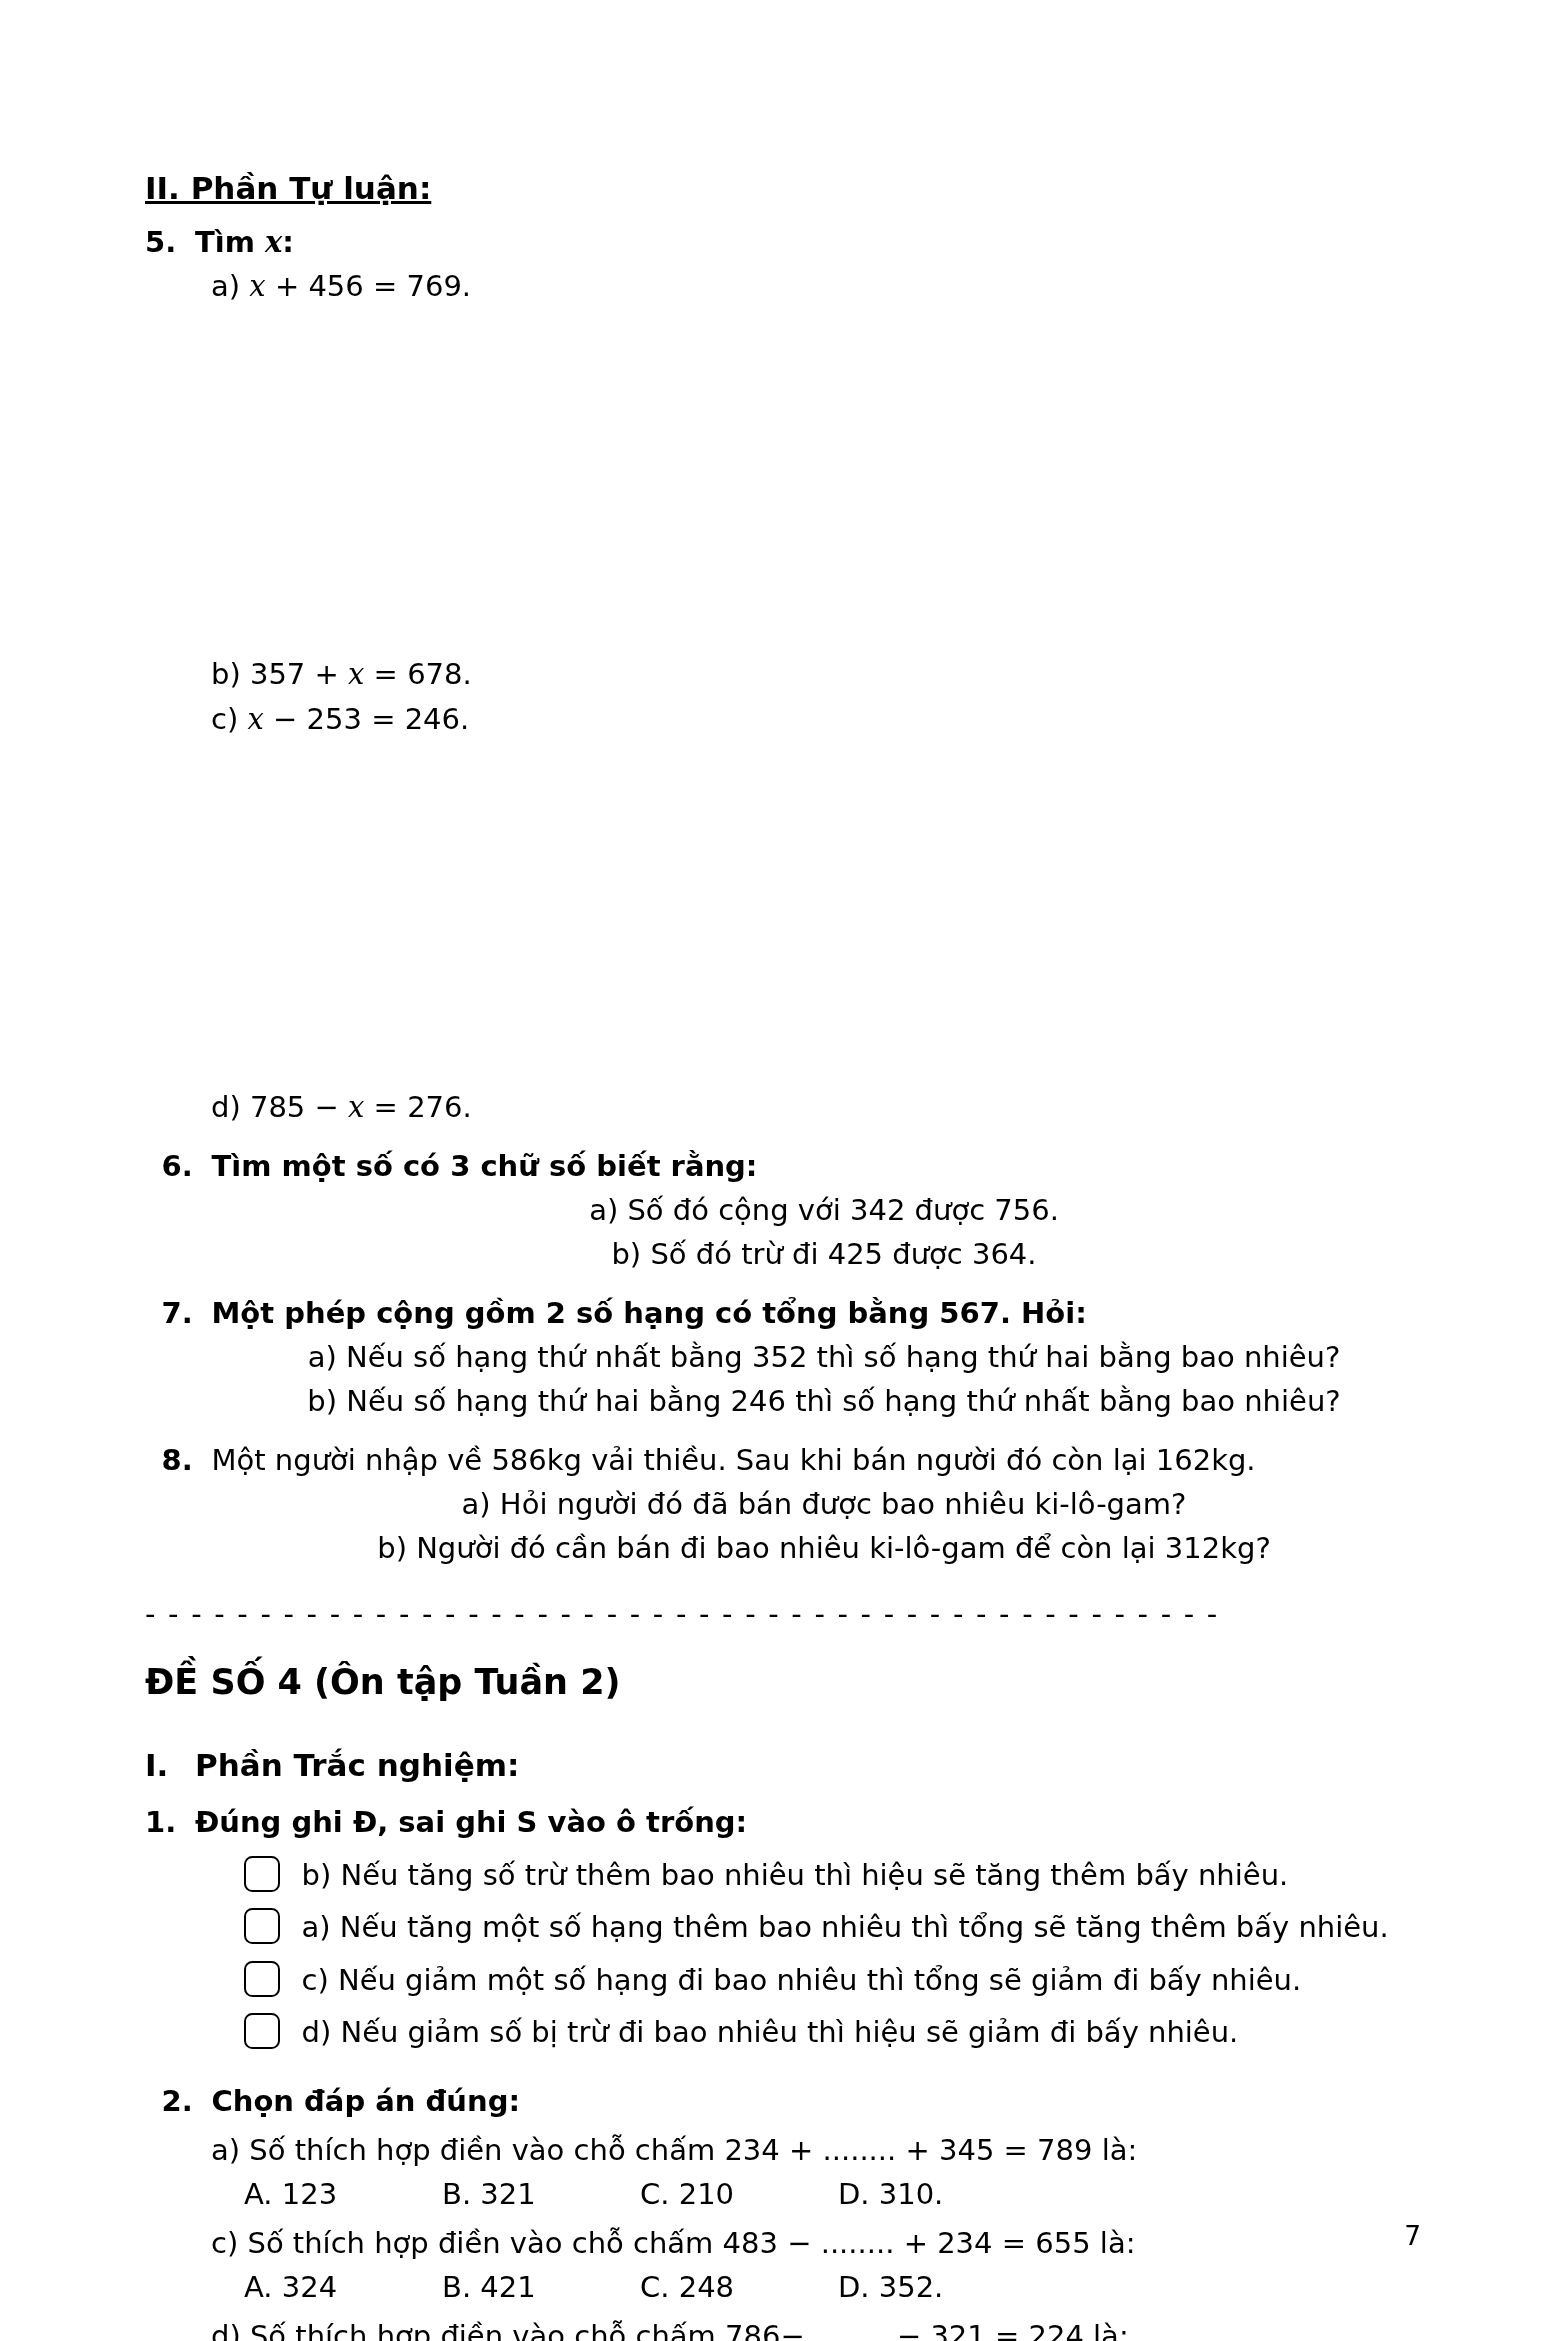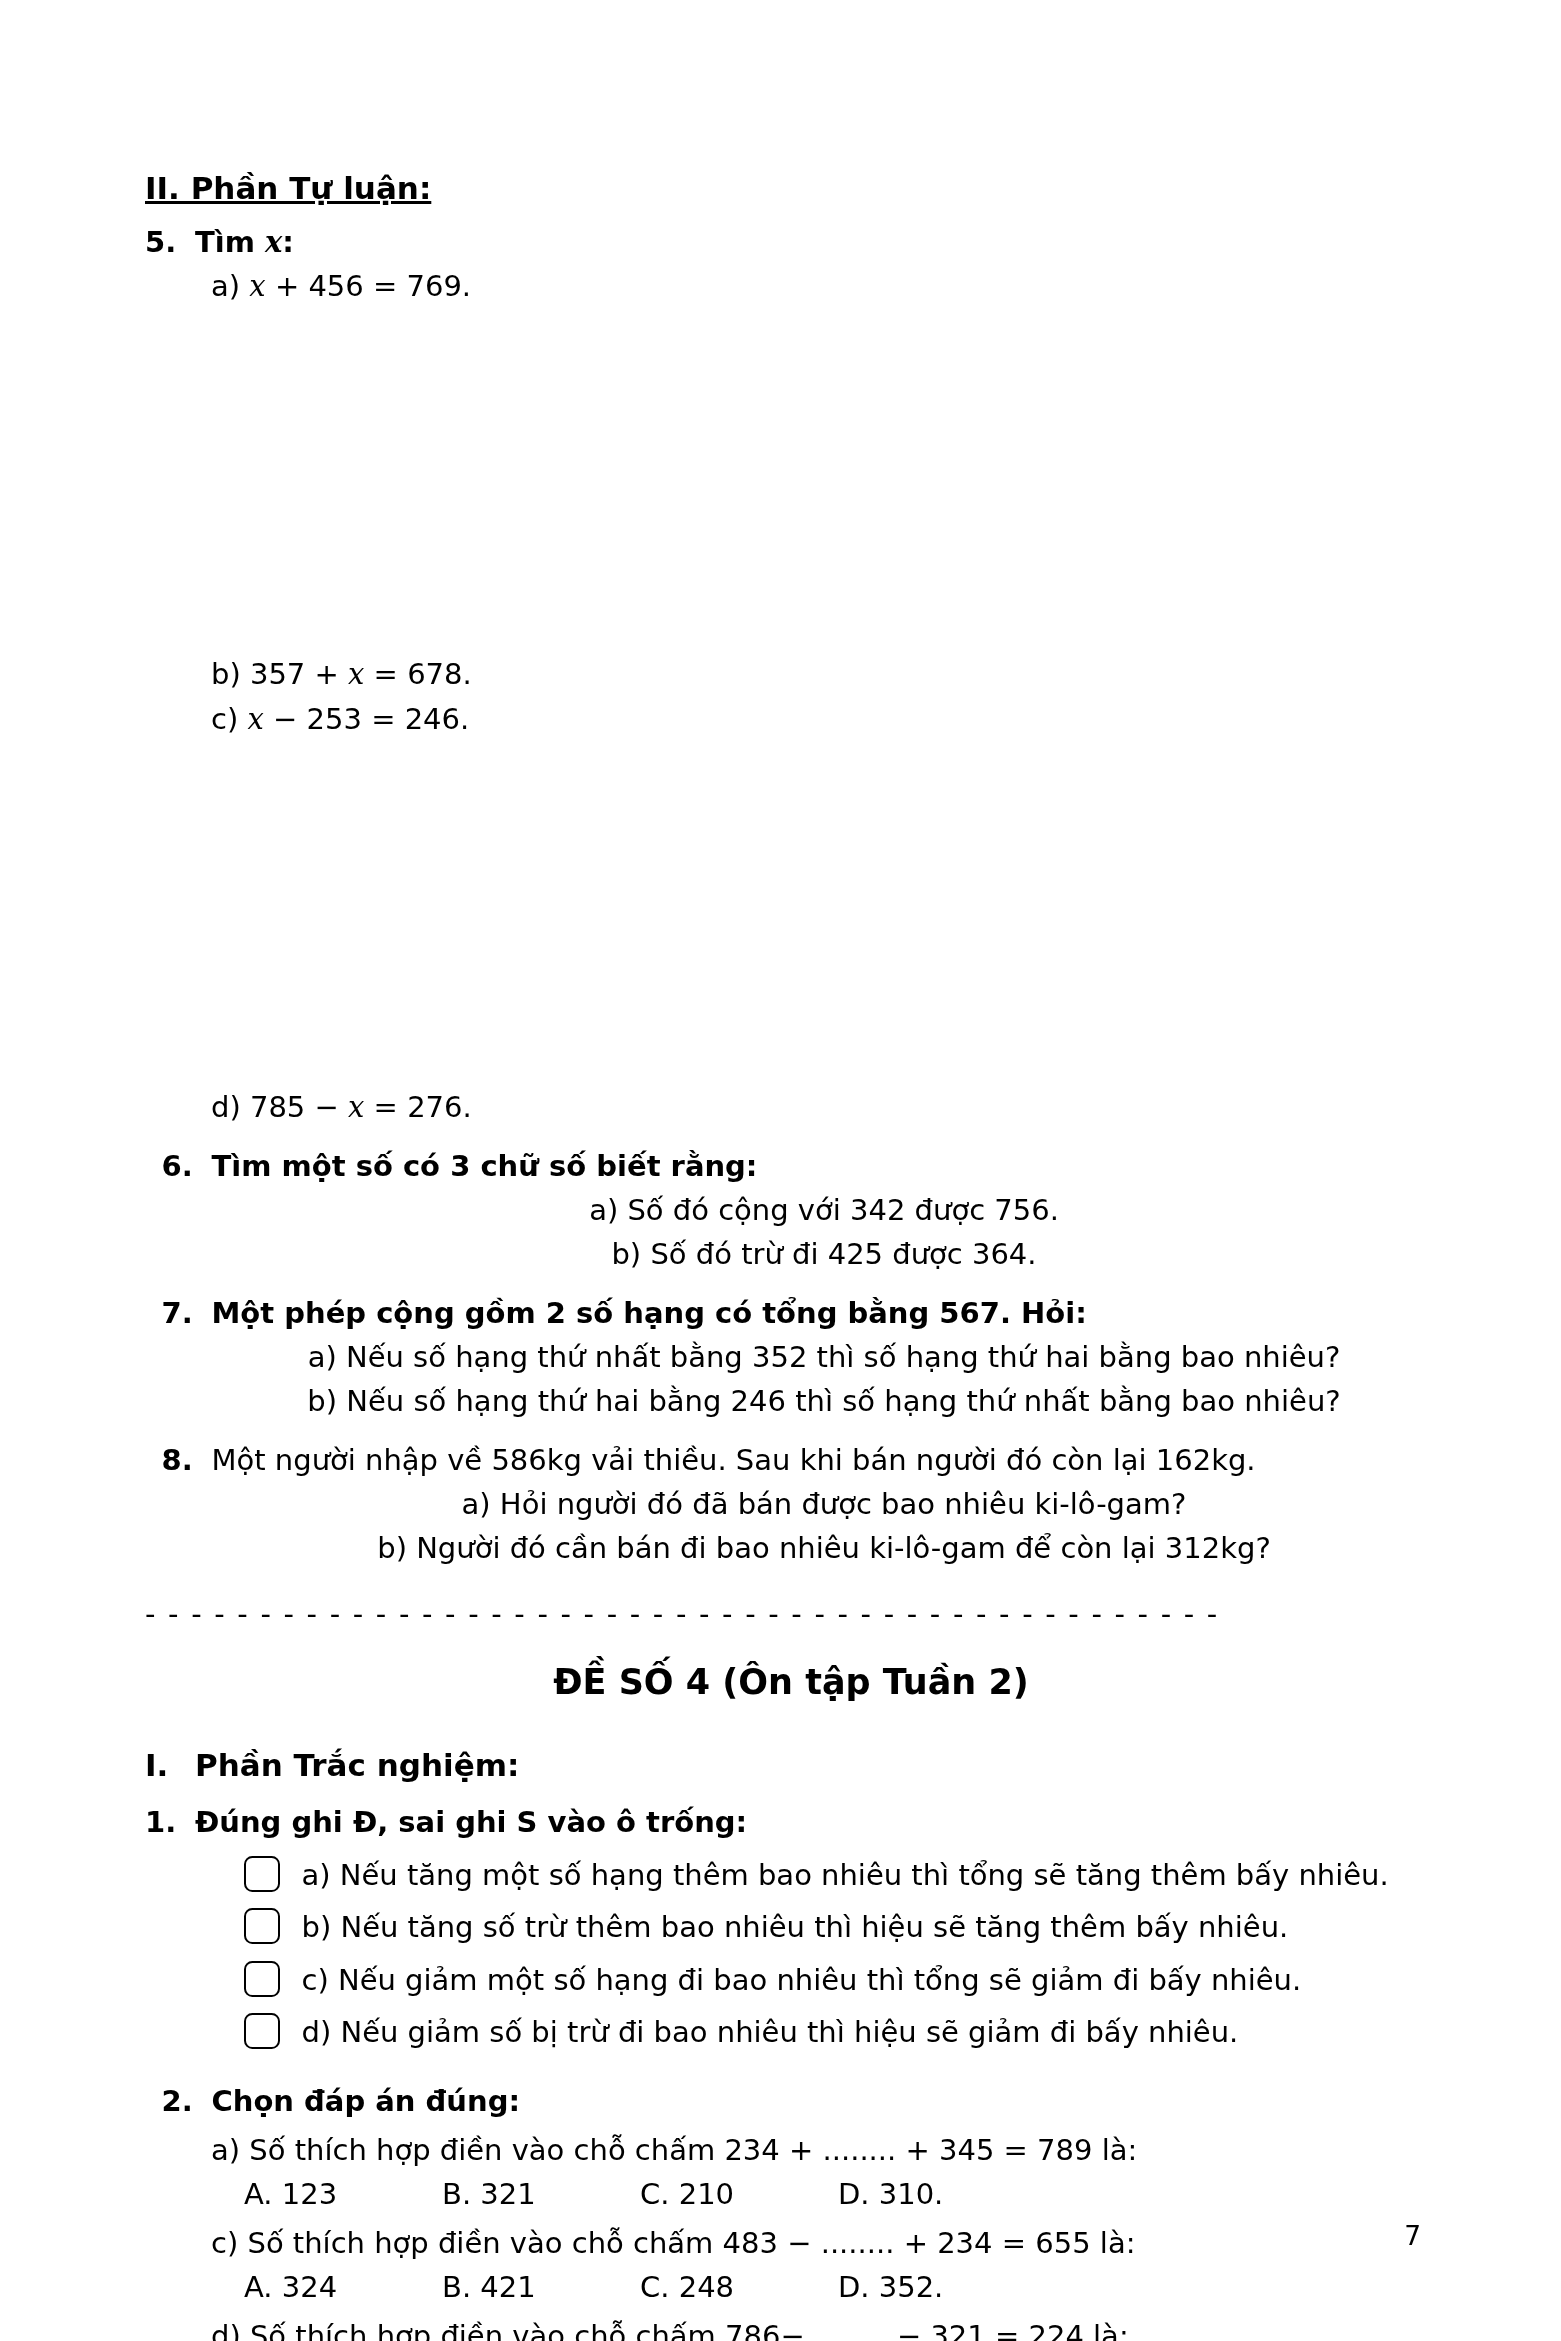--- a/index.html
+++ b/index.html
@@ -72,21 +72,20 @@
     font-size: 29px;
     letter-spacing: 1.7px;
     white-space: nowrap;
     overflow: hidden;
     height: 36px;
     color: #000;
   }
 
   
   .de-title {
-    text-align: center;
     font-weight: bold;
     font-size: 35px;
     margin: 28px 0 33px 0;
   }
 
   .part-head {
     font-weight: bold;
     font-size: 31px;
     margin: 0 0 11.6px 0;
     display: flex;
@@ -207,25 +206,25 @@
     </div>
 
     <div class="item">
       <div class="item-row">
         <span class="item-num">1.</span>
         <span class="item-title">Đúng ghi Đ, sai ghi S vào ô trống:</span>
       </div>
 
       <div class="cb-row">
         <span class="cb"></span>
+        <span class="cb-text">b) Nếu tăng số trừ thêm bao nhiêu thì hiệu sẽ tăng thêm bấy nhiêu.</span>
+      </div>
+      <div class="cb-row">
+        <span class="cb"></span>
         <span class="cb-text justify">a) Nếu tăng một số hạng thêm bao nhiêu thì tổng sẽ tăng thêm bấy nhiêu.</span>
-      </div>
-      <div class="cb-row">
-        <span class="cb"></span>
-        <span class="cb-text">b) Nếu tăng số trừ thêm bao nhiêu thì hiệu sẽ tăng thêm bấy nhiêu.</span>
       </div>
       <div class="cb-row">
         <span class="cb"></span>
         <span class="cb-text">c) Nếu giảm một số hạng đi bao nhiêu thì tổng sẽ giảm đi bấy nhiêu.</span>
       </div>
       <div class="cb-row">
         <span class="cb"></span>
         <span class="cb-text">d) Nếu giảm số bị trừ đi bao nhiêu thì hiệu sẽ giảm đi bấy nhiêu.</span>
       </div>
     </div>

